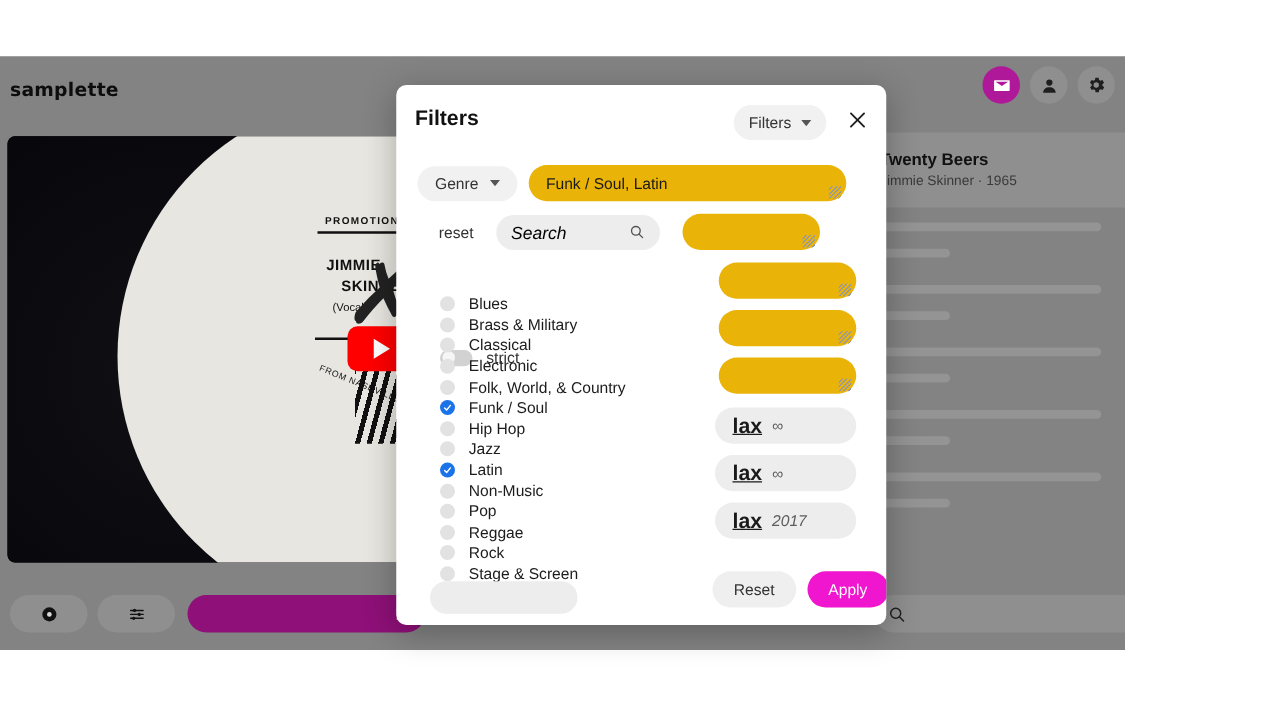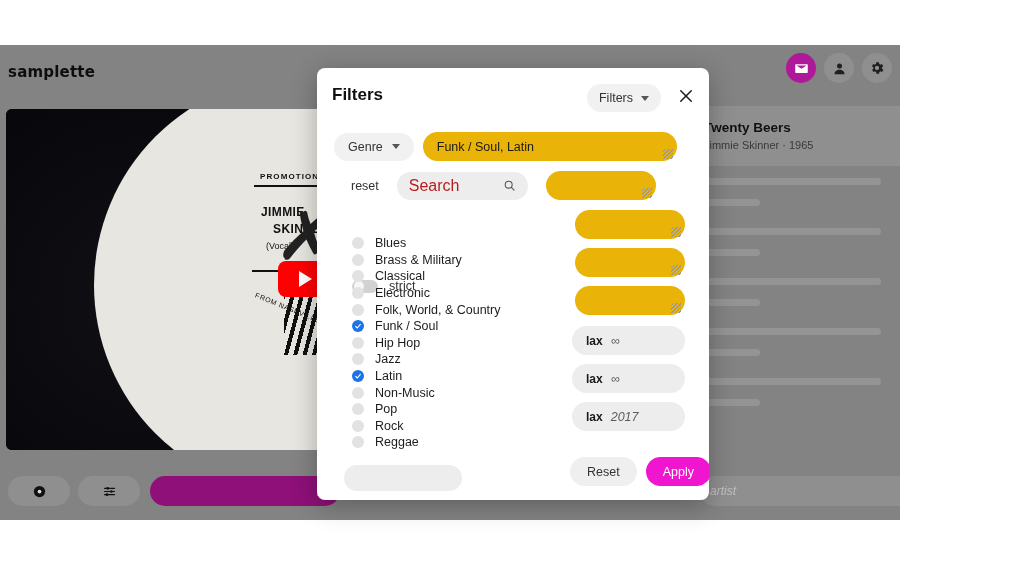--- a/index.html
+++ b/index.html
@@ -128,36 +128,36 @@
     position: relative; height: 29px; border-radius: 15px; background:#eab308;
     display:flex; align-items:center; padding: 0 14px; font-size:12.5px; color:#1a1a1a;
   }
   .grip { position:absolute; right:4px; bottom:2px; width:10px; height:10px;
     background: repeating-linear-gradient(135deg, transparent 0 1.5px, #9a9a9a 1.5px 2.6px); }
   .reset-lbl { font-size: 12.5px; color:#333; }
   .search-pill {
     height: 28px; border-radius: 15px; background:#ededed; display:flex; align-items:center;
     padding: 0 12px; gap:6px; width: 131px;
   }
-  .search-pill span { flex:1; font-size: 16px; color:#b91c1c; }
+  .search-pill span { flex:1; font-size: 14px; color:#000000; font-style: italic; }
 
   .toggle { width: 26px; height: 13px; border-radius: 7px; background: #d2d2d2; position: relative; }
   .toggle .knob { position:absolute; left:1.5px; top:1.5px; width:10px;height:10px;border-radius:50%;background:#f6f6f6; }
   .strict-lbl { font-size: 12.5px; color:#333; margin-left: 11px; }
 
   .genre-list { position: absolute; left: 352px; top: 235px; }
   .genre-item { display:flex; align-items:center; height: 16.6px; }
   .cb { width: 12px; height: 12px; border-radius: 50%; background:#e2e2e2; flex: none; }
   .cb.on { background:#1a73e8; display:flex; align-items:center; justify-content:center; }
   .cb.on svg { display:block; }
   .genre-name { font-size: 12.5px; color:#1c1c1c; margin-left: 11px; white-space: nowrap; }
 
   .laxrow { position:absolute; height:29px; border-radius:15px; background:#ededed;
             display:flex; align-items:center; padding:0 14px; gap:8px; }
-  .lax-k { font-size:12px; color:#1a1a1a; font-weight:700; }
+  .lax-k { font-size:17px; color:#1a1a1a; font-weight:700;text-decoration:underline; }
   .lax-v { font-size:12.5px; color:#5d5d5d; font-style: italic; }
 
   .clipped-field {
     position: absolute; left: 344px; top: 465px; width: 118px; height: 26px;
     border-radius: 14px; background:#ededed;
   }
 
   .btn {
     height: 29px; padding: 0 17px; border-radius: 15px; display:flex; align-items:center;
     justify-content:center; font-size: 12.5px; cursor: pointer;
@@ -268,21 +268,20 @@
       </div>
       <div class="pillbtn pill-magenta" style="left:150px; top:14px; width:190px;">
         <svg width="13" height="13" viewBox="0 0 24 24" style="position:absolute;right:12px;">
           <g stroke="rgba(255,255,255,.55)" stroke-width="2.2" stroke-linecap="round">
               <line x1="5" y1="5" x2="19" y2="19"></line>
               <line x1="19" y1="5" x2="5" y2="19"></line>
             </g>
         </svg>
       </div>
       <div class="search-field">
-        <span>artist</span>
         <svg width="15" height="15" viewBox="0 0 24 24">
           <circle cx="10.5" cy="10.5" r="6.4" fill="none" stroke="#1f1f1f" stroke-width="1.9"></circle>
           <line x1="15.4" y1="15.4" x2="20.5" y2="20.5" stroke="#1f1f1f" stroke-width="1.9" stroke-linecap="round"></line>
         </svg>
       </div>
       <div class="pillbtn" style="left:962px; top:14px; width:30px; border-radius:50%;">
         <svg width="15" height="15" viewBox="0 0 24 24">
           <polyline points="3,16 9,10 13,14 21,5" fill="none" stroke="#1f1f1f" stroke-width="2" stroke-linecap="round" stroke-linejoin="round"></polyline>
         </svg>
       </div>
@@ -420,22 +419,26 @@
       <div class="genre-item">
         <span class="cb"></span>
         <span class="genre-name">Non-Music</span>
       </div>
       <div class="genre-item">
         <span class="cb"></span>
         <span class="genre-name">Pop</span>
       </div>
       <div class="genre-item">
         <span class="cb"></span>
+        <span class="genre-name">Reggae</span>
+      </div>
+      <div class="genre-item">
+        <span class="cb"></span>
         <span class="genre-name">Rock</span>
       </div>
       <div class="genre-item">
         <span class="cb"></span>
-        <span class="genre-name">Reggae</span>
+        <span class="genre-name">Stage &amp; Screen</span>
       </div>
     </div>
   <div class="clipped-field"></div>
 
 </div>
 
 </body></html>

